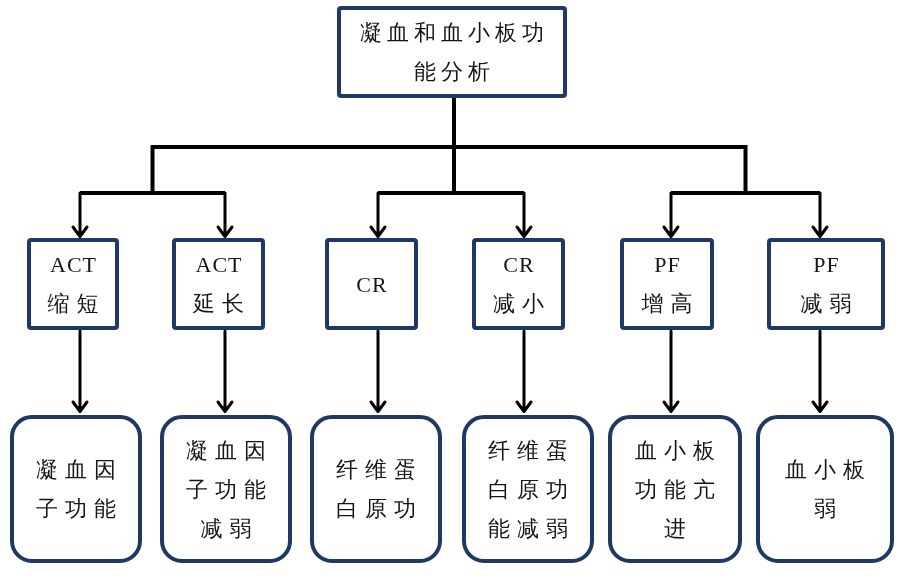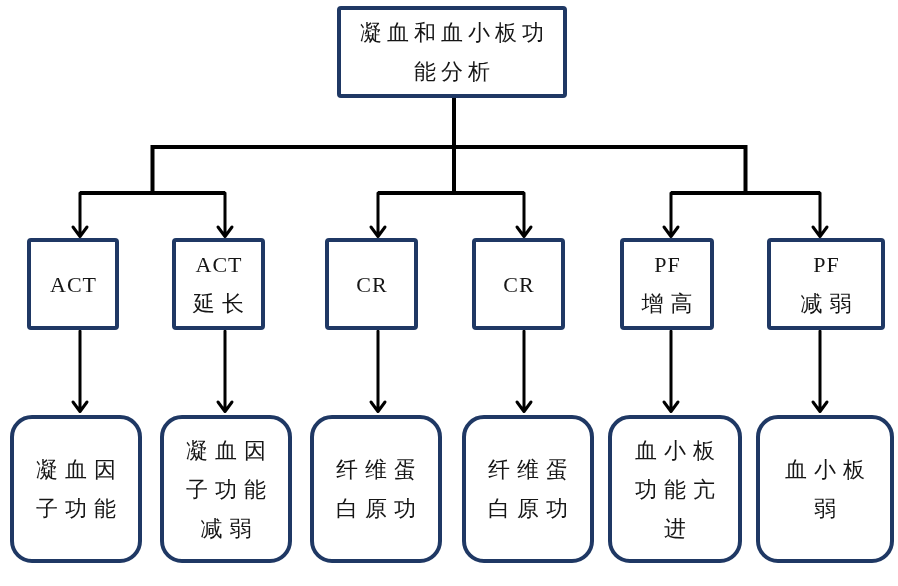--- a/index.html
+++ b/index.html
@@ -54,30 +54,32 @@
     </g>
   </svg>
 
   <div class="node top" style="left:337px;top:6px;width:230px;height:92px;">
     <div class="ln">凝血和血小板功</div>
     <div class="ln">能分析</div>
   </div>
 
   <div class="node" style="left:27px;top:238px;width:92px;height:92px;">
     <div class="ln latin">ACT</div>
+    <div class="ln">缩短</div>
   </div>
   <div class="node" style="left:172px;top:238px;width:93px;height:92px;">
     <div class="ln latin">ACT</div>
     <div class="ln">延长</div>
   </div>
   <div class="node" style="left:325px;top:238px;width:93px;height:92px;">
     <div class="ln latin">CR</div>
   </div>
   <div class="node" style="left:472px;top:238px;width:93px;height:92px;">
     <div class="ln latin">CR</div>
+    <div class="ln">减小</div>
   </div>
   <div class="node" style="left:620px;top:238px;width:94px;height:92px;">
     <div class="ln latin">PF</div>
     <div class="ln">增高</div>
   </div>
   <div class="node" style="left:767px;top:238px;width:118px;height:92px;">
     <div class="ln latin">PF</div>
     <div class="ln">减弱</div>
   </div>
 
@@ -90,20 +92,21 @@
     <div class="ln">子功能</div>
     <div class="ln">减弱</div>
   </div>
   <div class="node" style="left:310px;top:415px;width:132px;height:148px;border-radius:22px;">
     <div class="ln">纤维蛋</div>
     <div class="ln">白原功</div>
   </div>
   <div class="node" style="left:462px;top:415px;width:132px;height:148px;border-radius:22px;">
     <div class="ln">纤维蛋</div>
     <div class="ln">白原功</div>
+    <div class="ln">能减弱</div>
   </div>
   <div class="node" style="left:608px;top:415px;width:134px;height:148px;border-radius:22px;">
     <div class="ln">血小板</div>
     <div class="ln">功能亢</div>
     <div class="ln">进</div>
   </div>
   <div class="node" style="left:756px;top:415px;width:138px;height:148px;border-radius:22px;">
     <div class="ln">血小板</div>
     <div class="ln">弱</div>
   </div>

